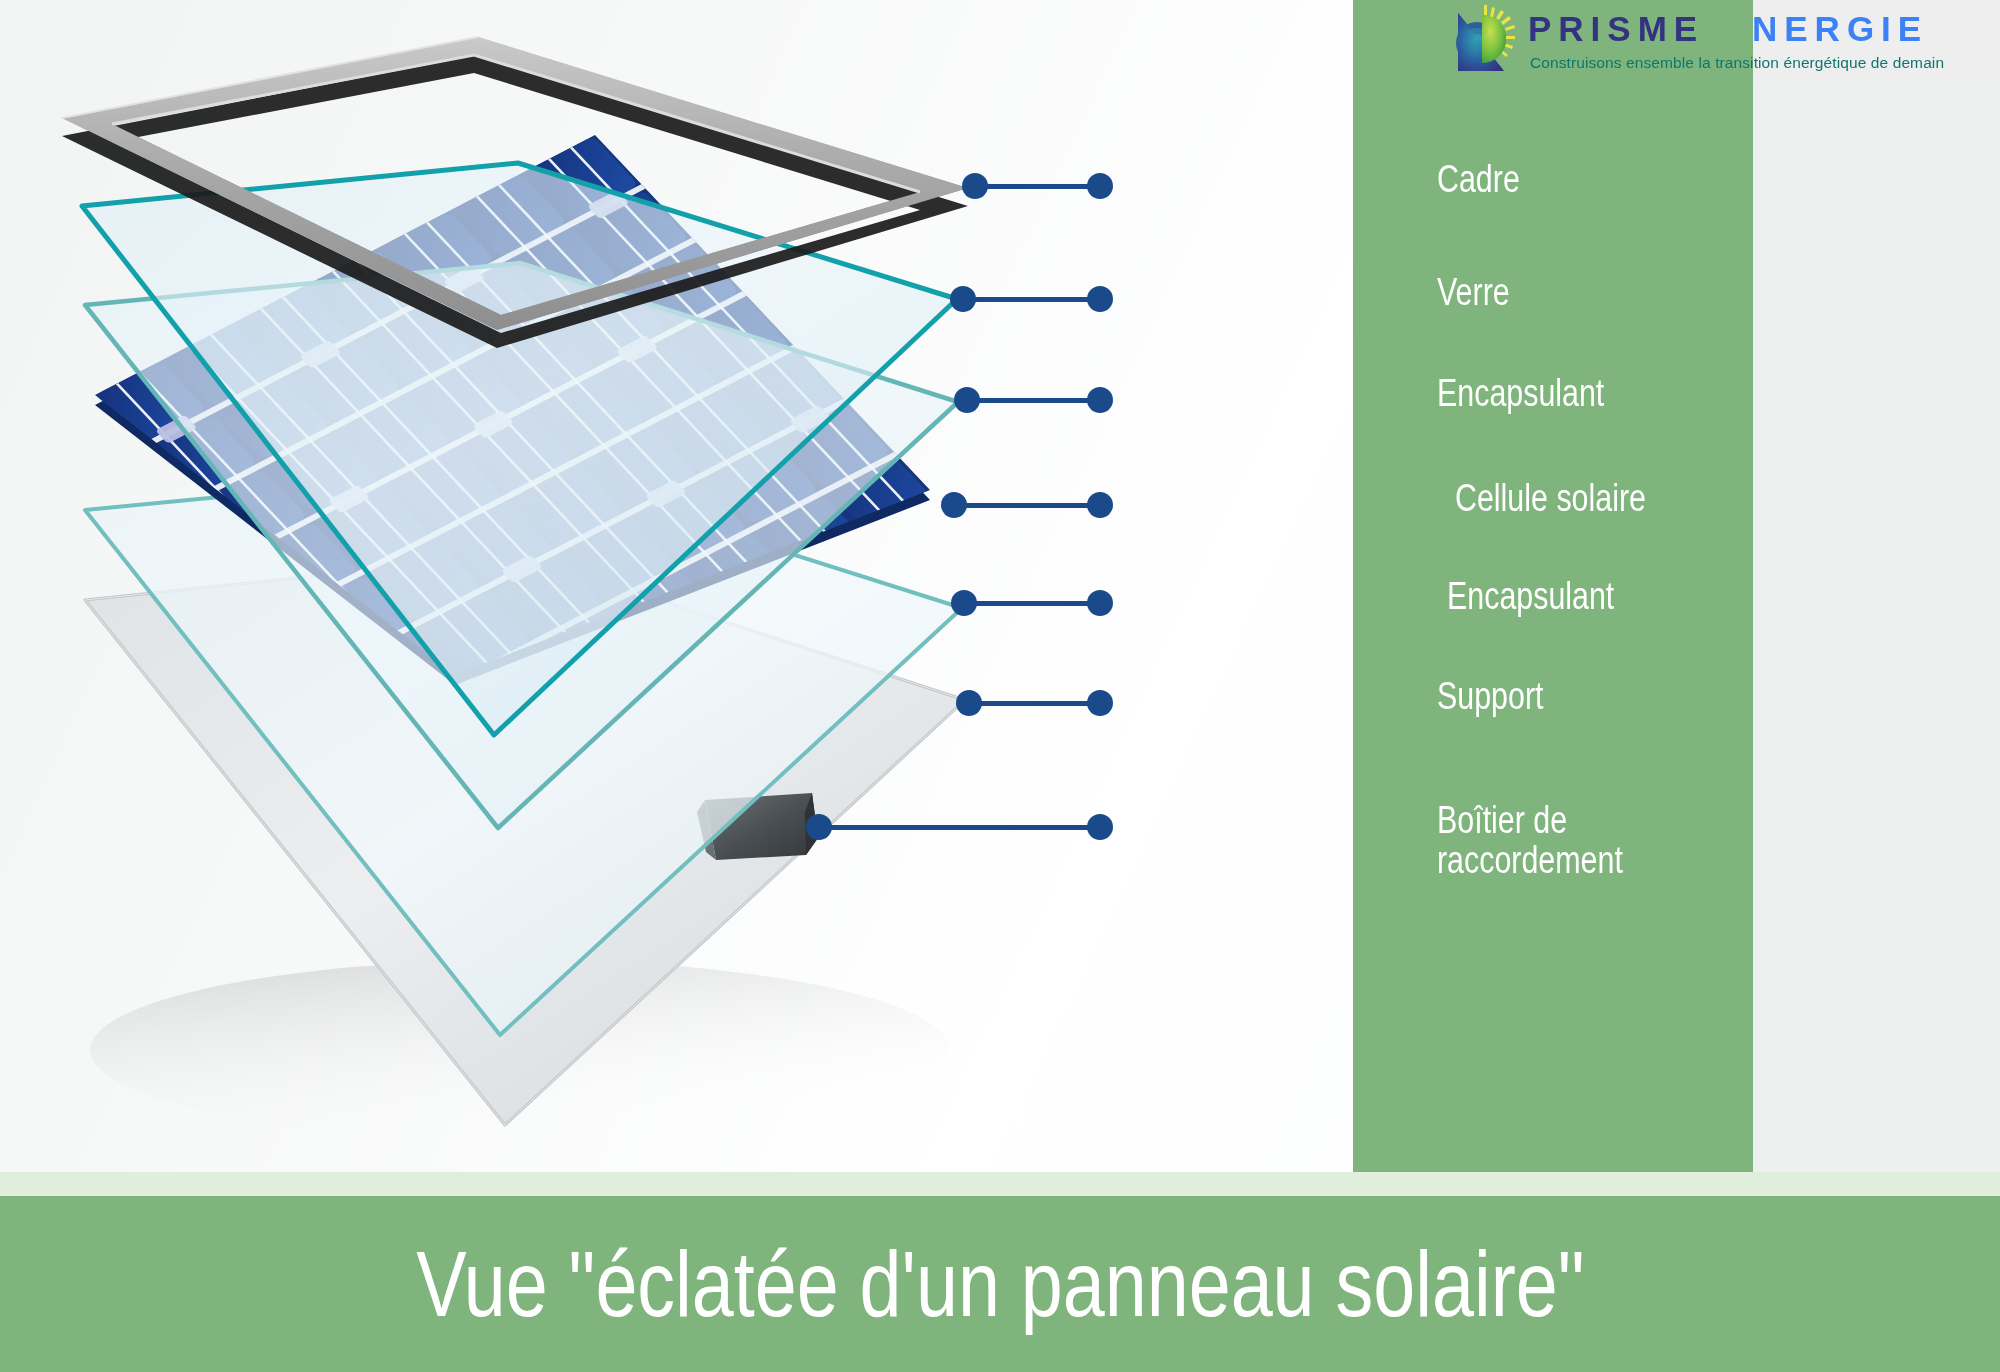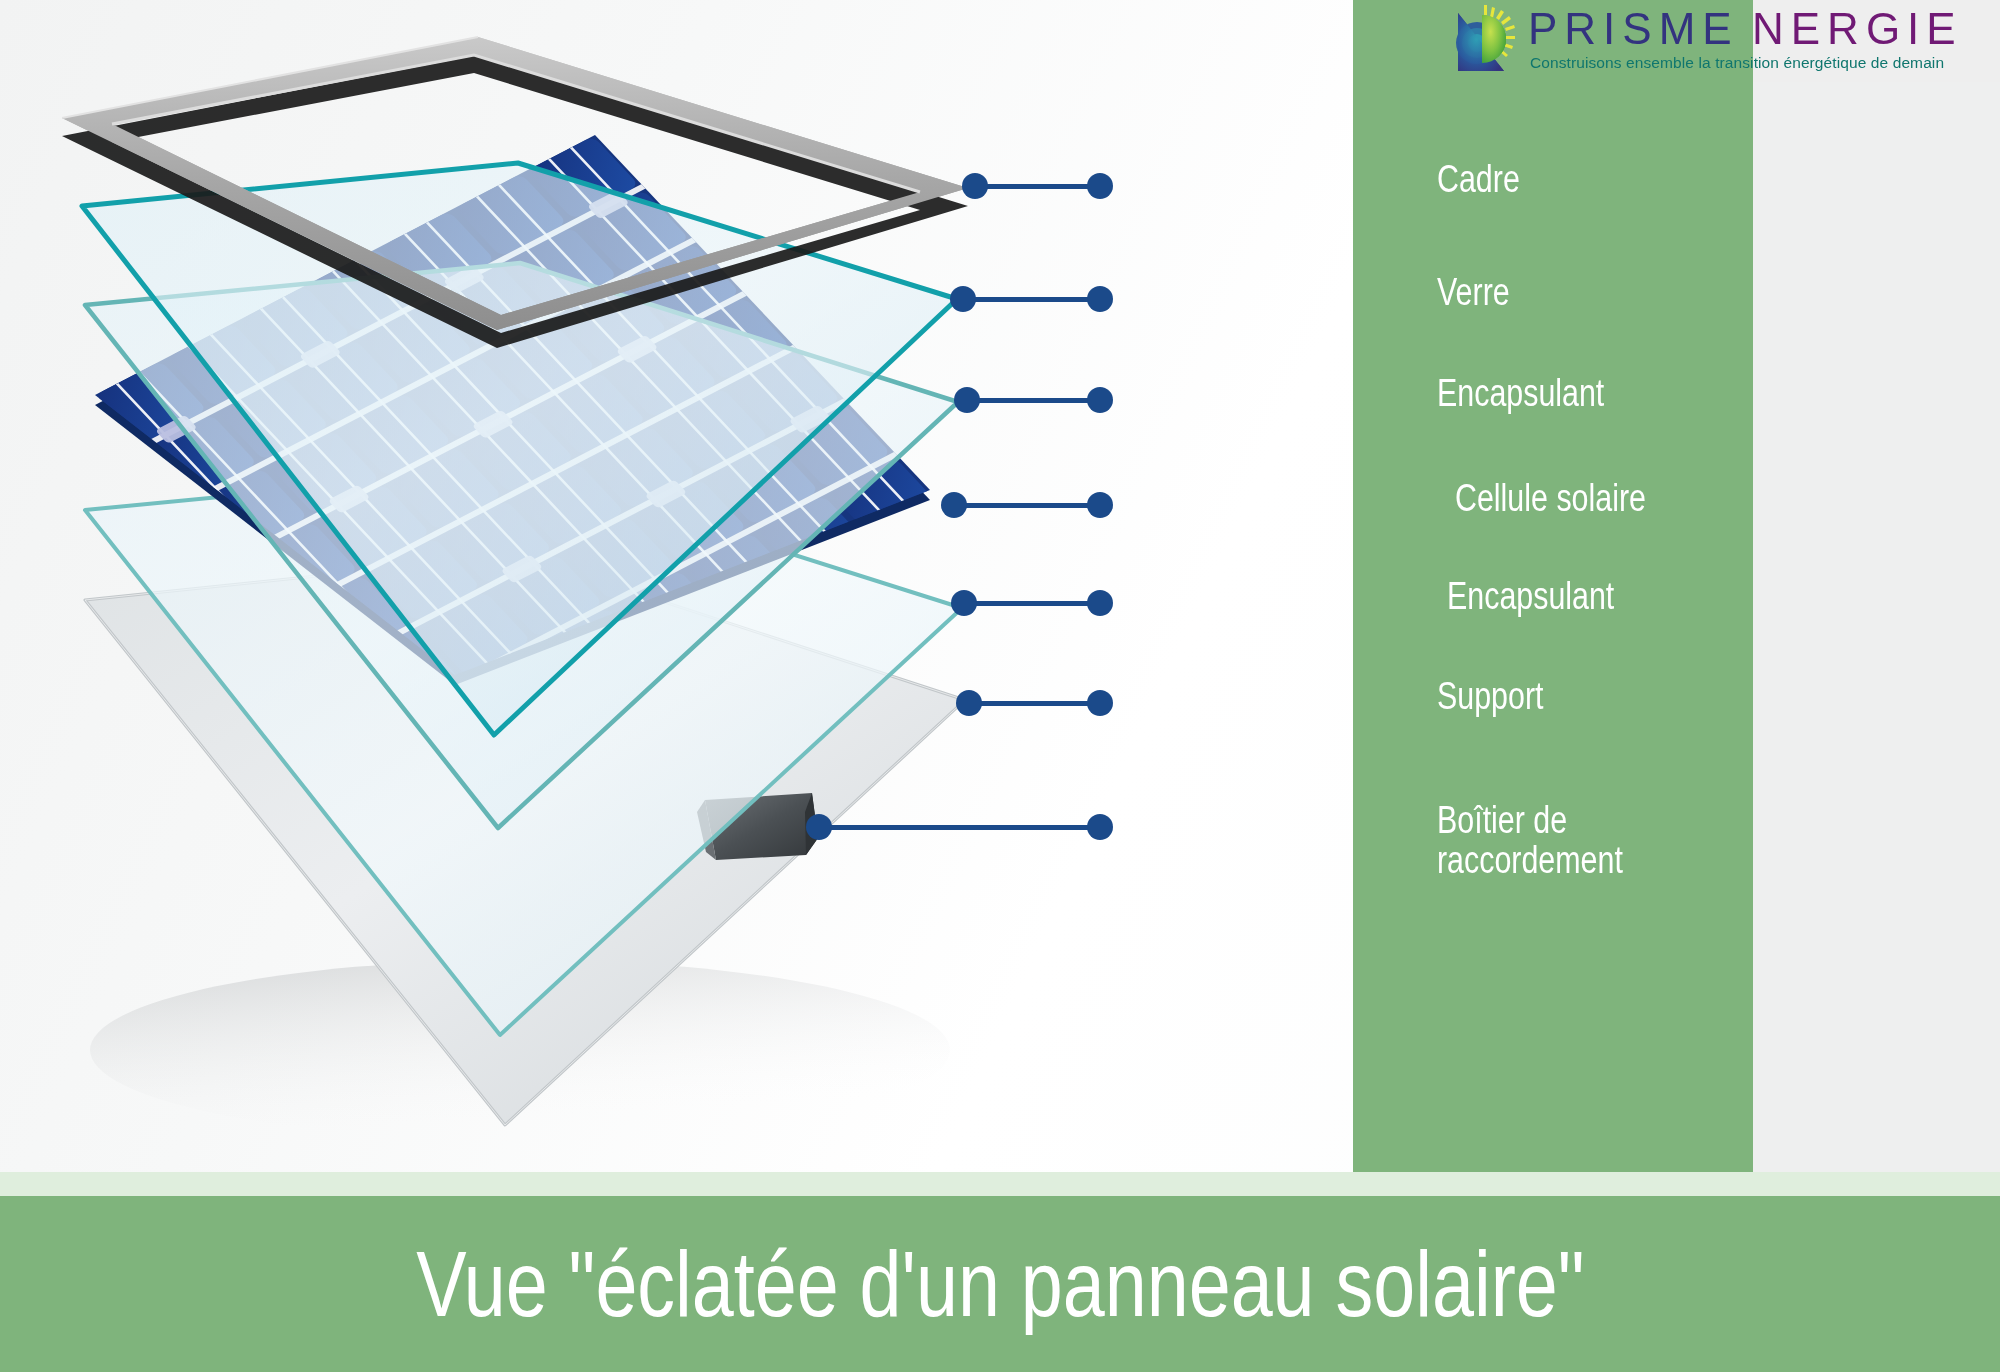--- a/index.html
+++ b/index.html
@@ -18,24 +18,24 @@
   .green-panel{position:absolute;left:1353px;top:0;width:400px;height:1195px;
     background:#7fb47c;}
 
   
   .logo-wrap{position:absolute;left:1353px;top:0;width:647px;height:82px;}
   .logo-green{position:absolute;left:0;top:0;width:400px;height:82px;background:#7fb47c;}
   .logo-white{position:absolute;left:400px;top:0;width:247px;height:82px;background:#eeeeee;}
 
   .logo-mark{position:absolute;left:95px;top:5px;width:72px;height:70px;}
   .logo-text{position:absolute;left:175px;top:4px;width:470px;height:74px;}
-  .logo-word{position:absolute;left:0;top:2px;font-size:44px;font-weight:400;
+  .logo-word{position:absolute;left:0;top:2px;font-size:35px;font-weight:700;
     letter-spacing:7px;line-height:46px;white-space:nowrap;}
   .lw-prisme{color:#33337f;}
-  .lw-nergie{color:#701a75;text-align:right;}
+  .lw-nergie{color:#3b82f6;text-align:right;}
   .logo-tag{position:absolute;left:2px;top:50px;font-size:15.5px;color:#0f766e;
     white-space:nowrap;letter-spacing:.1px;}
 
   
   .art{position:absolute;left:0;top:0;width:1400px;height:1195px;}
   .art svg{position:absolute;left:0;top:0;}
 
   
   .callout{position:absolute;height:0;}
   .line{position:absolute;height:5px;background:#1b4a8a;top:-2px;}

